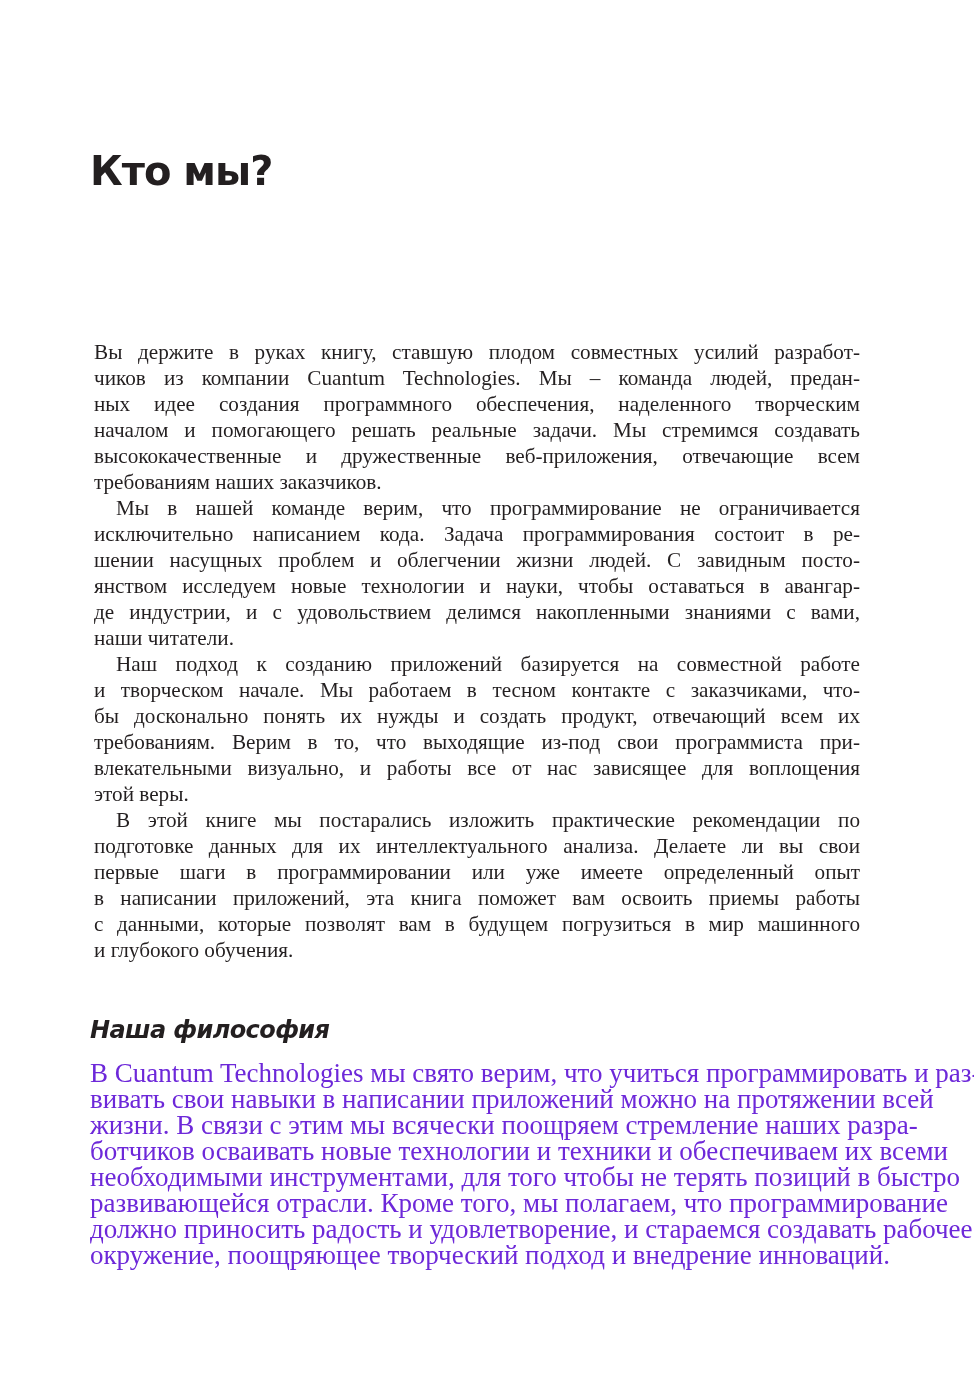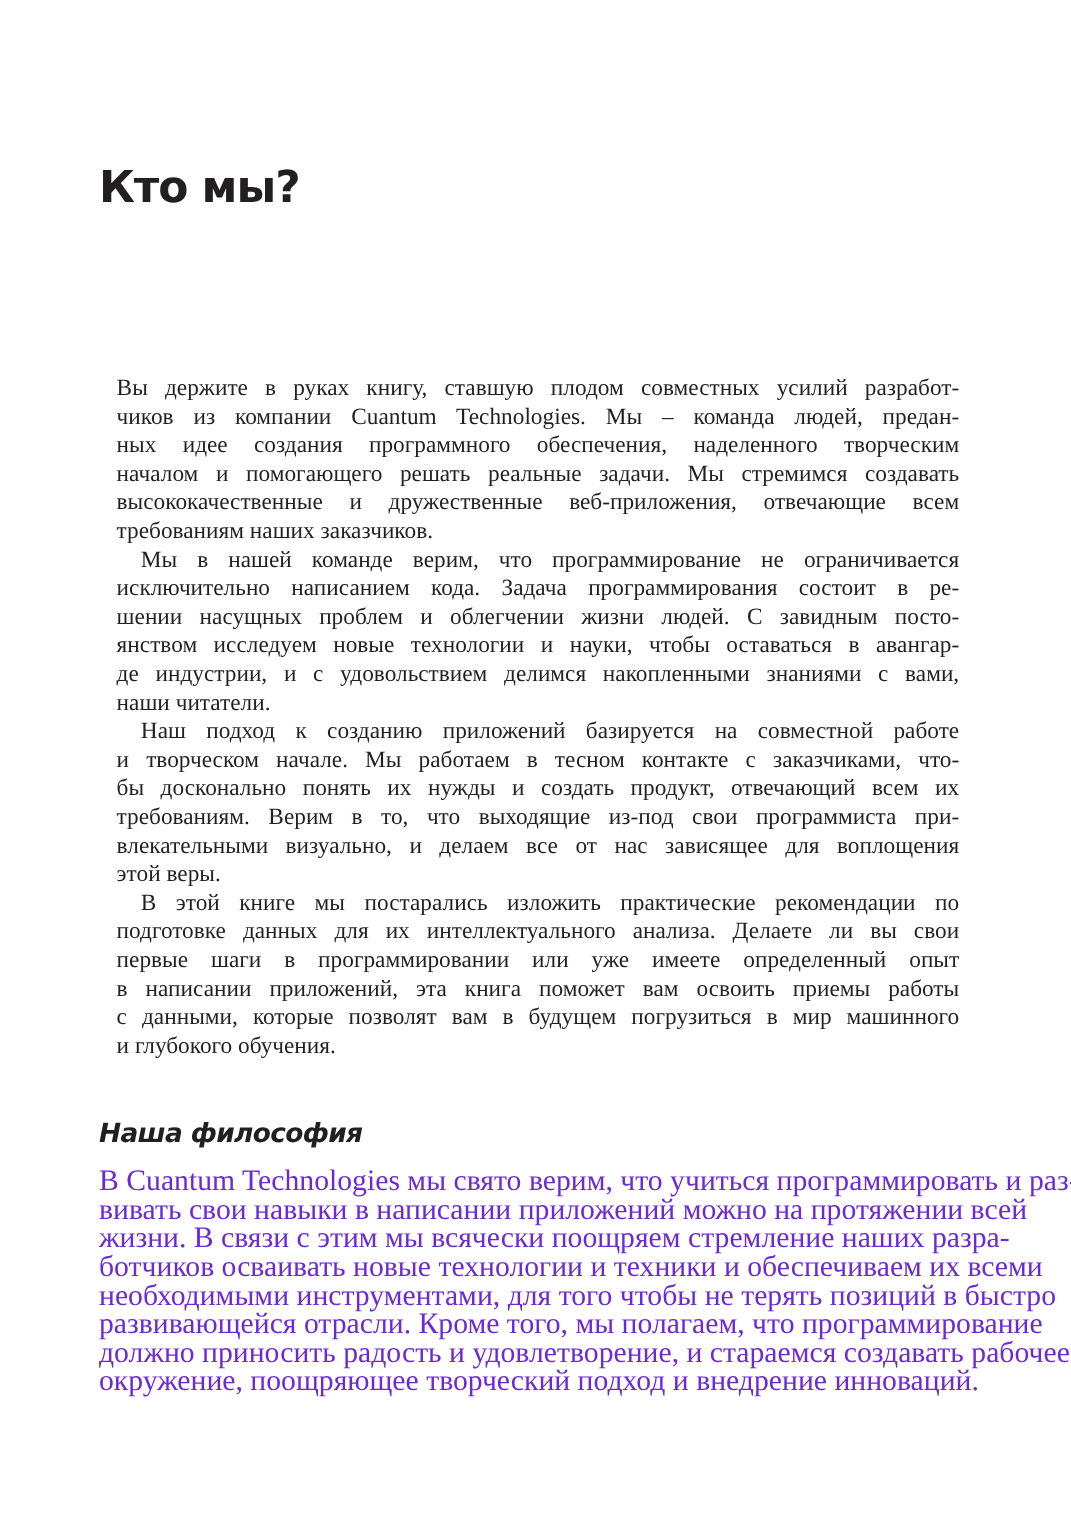--- a/index.html
+++ b/index.html
@@ -29,21 +29,21 @@
       font-weight: bold;
       font-size: 40px;
       line-height: 70px;
       letter-spacing: -1px;
       color: #231f20;
       white-space: nowrap;
     }
     .body-text {
       position: absolute;
       top: 339px;
-      left: 16px;
+      left: 4px;
       width: 766px;
       font-family: "Liberation Serif", serif;
       font-size: 21.2px;
       line-height: 26px;
       color: #231f20;
     }
     .para {
       margin: 0;
     }
     .line {
@@ -106,21 +106,21 @@
         <span class="line">шении насущных проблем и облегчении жизни людей. С завидным посто-</span>
         <span class="line">янством исследуем новые технологии и науки, чтобы оставаться в авангар-</span>
         <span class="line">де индустрии, и с удовольствием делимся накопленными знаниями с вами,</span>
         <span class="line last">наши читатели.</span>
       </p>
     <p class="para indent">
         <span class="line">Наш подход к созданию приложений базируется на совместной работе</span>
         <span class="line">и творческом начале. Мы работаем в тесном контакте с заказчиками, что-</span>
         <span class="line">бы досконально понять их нужды и создать продукт, отвечающий всем их</span>
         <span class="line">требованиям. Верим в то, что выходящие из-под свои программиста при-</span>
-        <span class="line">влекательными визуально, и делаем все от нас зависящее для воплощения</span>
+        <span class="line">влекательными визуально, и работы все от нас зависящее для воплощения</span>
         <span class="line last">этой веры.</span>
       </p>
     <p class="para indent">
         <span class="line">В этой книге мы постарались изложить практические рекомендации по</span>
         <span class="line">подготовке данных для их интеллектуального анализа. Делаете ли вы свои</span>
         <span class="line">первые шаги в программировании или уже имеете определенный опыт</span>
         <span class="line">в написании приложений, эта книга поможет вам освоить приемы работы</span>
         <span class="line">с данными, которые позволят вам в будущем погрузиться в мир машинного</span>
         <span class="line last">и глубокого обучения.</span>
       </p>

